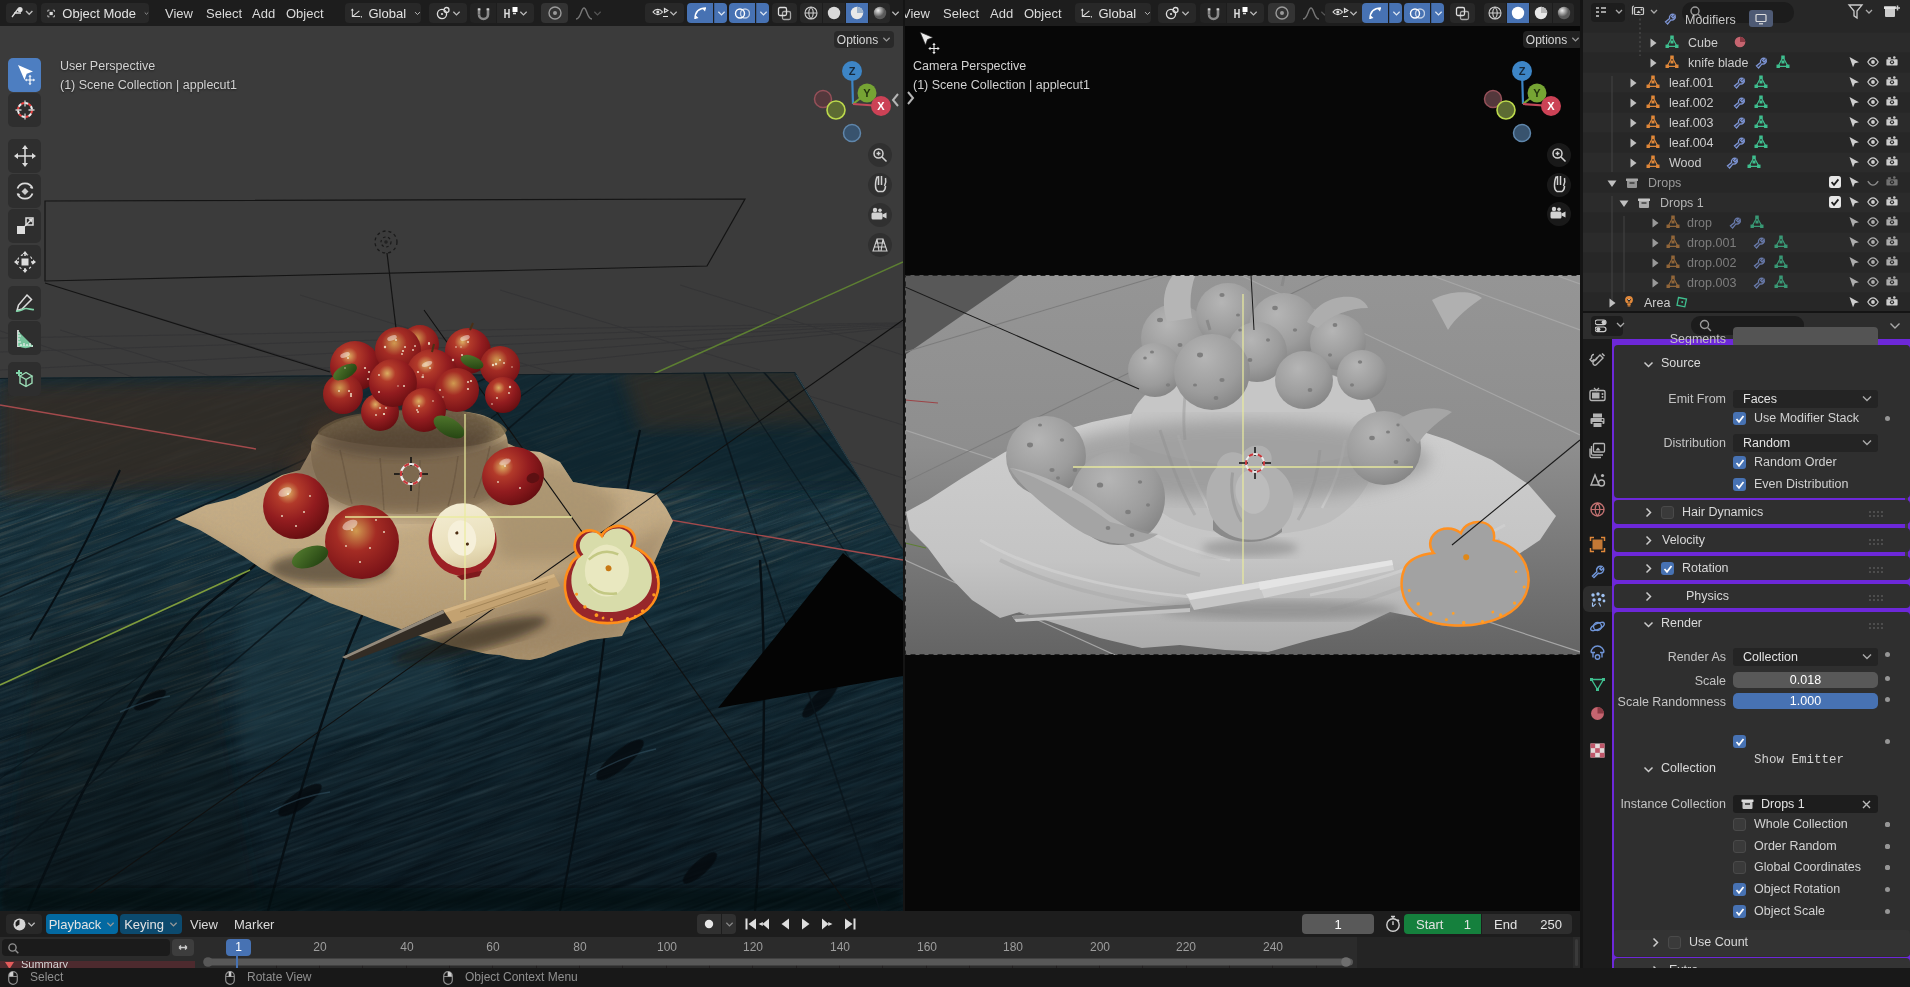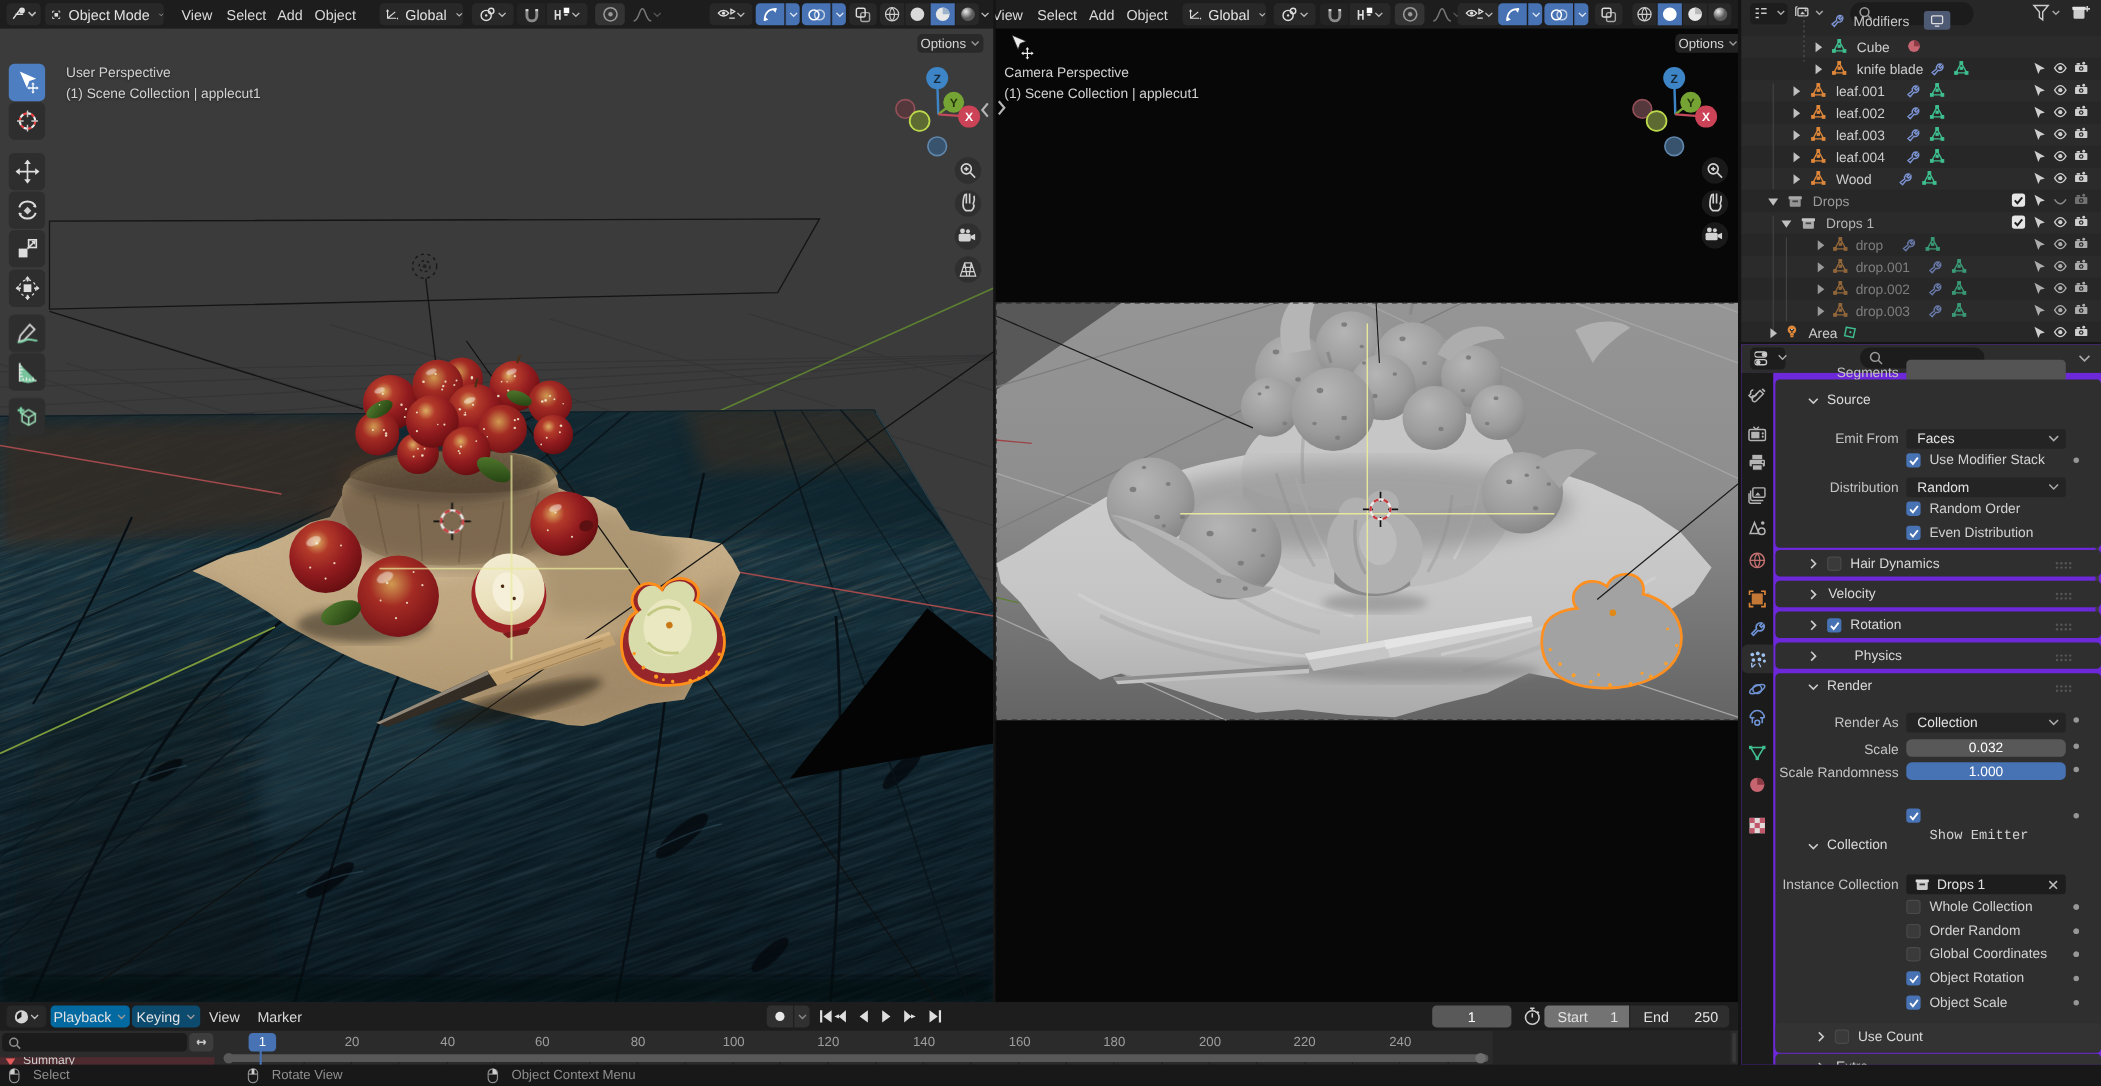--- a/index.html
+++ b/index.html
@@ -1478,21 +1478,21 @@
           <circle cx="6" cy="6" r="1.1"></circle>
           <circle cx="10" cy="6" r="1.1"></circle>
           <circle cx="14" cy="6" r="1.1"></circle>
         </svg>
         <span class="plab" style="top:309px;">Render As</span>
         <div class="pdrop" style="top:309px;"><span class="tx">Collection</span><svg class="pchev" width="10" height="8" viewBox="0 0 10 8">
             <path d="M1 1.5l4 4 4-4" stroke="#aaa" stroke-width="1.4" fill="none"></path>
           </svg></div>
         <div class="pdot" style="top:313px;"></div>
         <span class="plab" style="top:333px;">Scale</span>
-        <div class="abs" style="left:121px;top:333px;width:145px;height:16px;background:#585858;border-radius:5px;color:#fff;text-align:center;line-height:16px;">0.032</div>
+        <div class="abs" style="left:121px;top:333px;width:145px;height:16px;background:#585858;border-radius:5px;color:#fff;text-align:center;line-height:16px;">0.018</div>
         <div class="pdot" style="top:337px;"></div>
         <span class="plab" style="top:354px;">Scale Randomness</span>
         <div class="abs" style="left:121px;top:354px;width:145px;height:16px;background:#4772b3;border-radius:5px;color:#fff;text-align:center;line-height:16px;">1.000</div>
         <div class="pdot" style="top:358px;"></div>
         <div class="pchk" style="top:396px;"></div>
         <svg class="abs" style="left:123px;top:398px" width="10" height="10" viewBox="0 0 10 10">
           <path d="M1.5 5l2.5 2.8L8.5 2" stroke="#fff" stroke-width="1.7" fill="none"></path>
         </svg>
         <span class="pchklab" style="top:414px;font-family:Liberation Mono, monospace;">Show Emitter</span>
         <div class="pdot" style="top:400px;"></div>
@@ -1589,21 +1589,21 @@
           <path d="M58 2.5L65.5 8 58 13.5z"></path>
           <path d="M76 2.5L82.5 8 76 13.5zM82.2 6l4.3 2-4.3 2z" transform="translate(2,0)"></path>
           <path d="M111.5 2.5v11h-2v-11zM101 2.5l7.5 5.5-7.5 5.5z"></path>
         </g>
   </svg>
   <div class="btn" style="left:1302px;top:3px;width:72px;background:#595959;color:#fff;">1</div>
   <svg class="abs" style="left:1384px;top:4px;" width="18" height="18" viewBox="0 0 18 18">
         <circle cx="9" cy="10" r="6.2" stroke="#d0d0d0" stroke-width="1.4" fill="none"></circle>
         <path d="M9 10V6.2M7 1.5h4M9 1.5v2.2M13.5 4.5l1.5 1.5" stroke="#d0d0d0" stroke-width="1.4" fill="none"></path>
       </svg>
-  <div class="btn" style="left:1404px;top:3px;width:77px;border-radius:4px 0 0 4px;background:#737373;text-decoration:underline;">
+  <div class="btn" style="left:1404px;top:3px;width:77px;border-radius:4px 0 0 4px;background:#15803d;text-decoration:underline;">
         <span style="position:absolute;left:12px;">Start</span>
         <span style="position:absolute;right:10px;">1</span>
       </div>
   <div class="btn" style="left:1482px;top:3px;width:90px;border-radius:0 4px 4px 0;background:#2e2e2e;">
         <span style="position:absolute;left:12px;">End</span>
         <span style="position:absolute;right:10px;">250</span>
       </div>
 
   <div class="abs" style="left:0;top:26px;width:1580px;height:31px;background:#2b2b2b;"></div>
   <div class="abs" style="left:1357px;top:26px;width:216px;height:31px;background:#242424;"></div>

